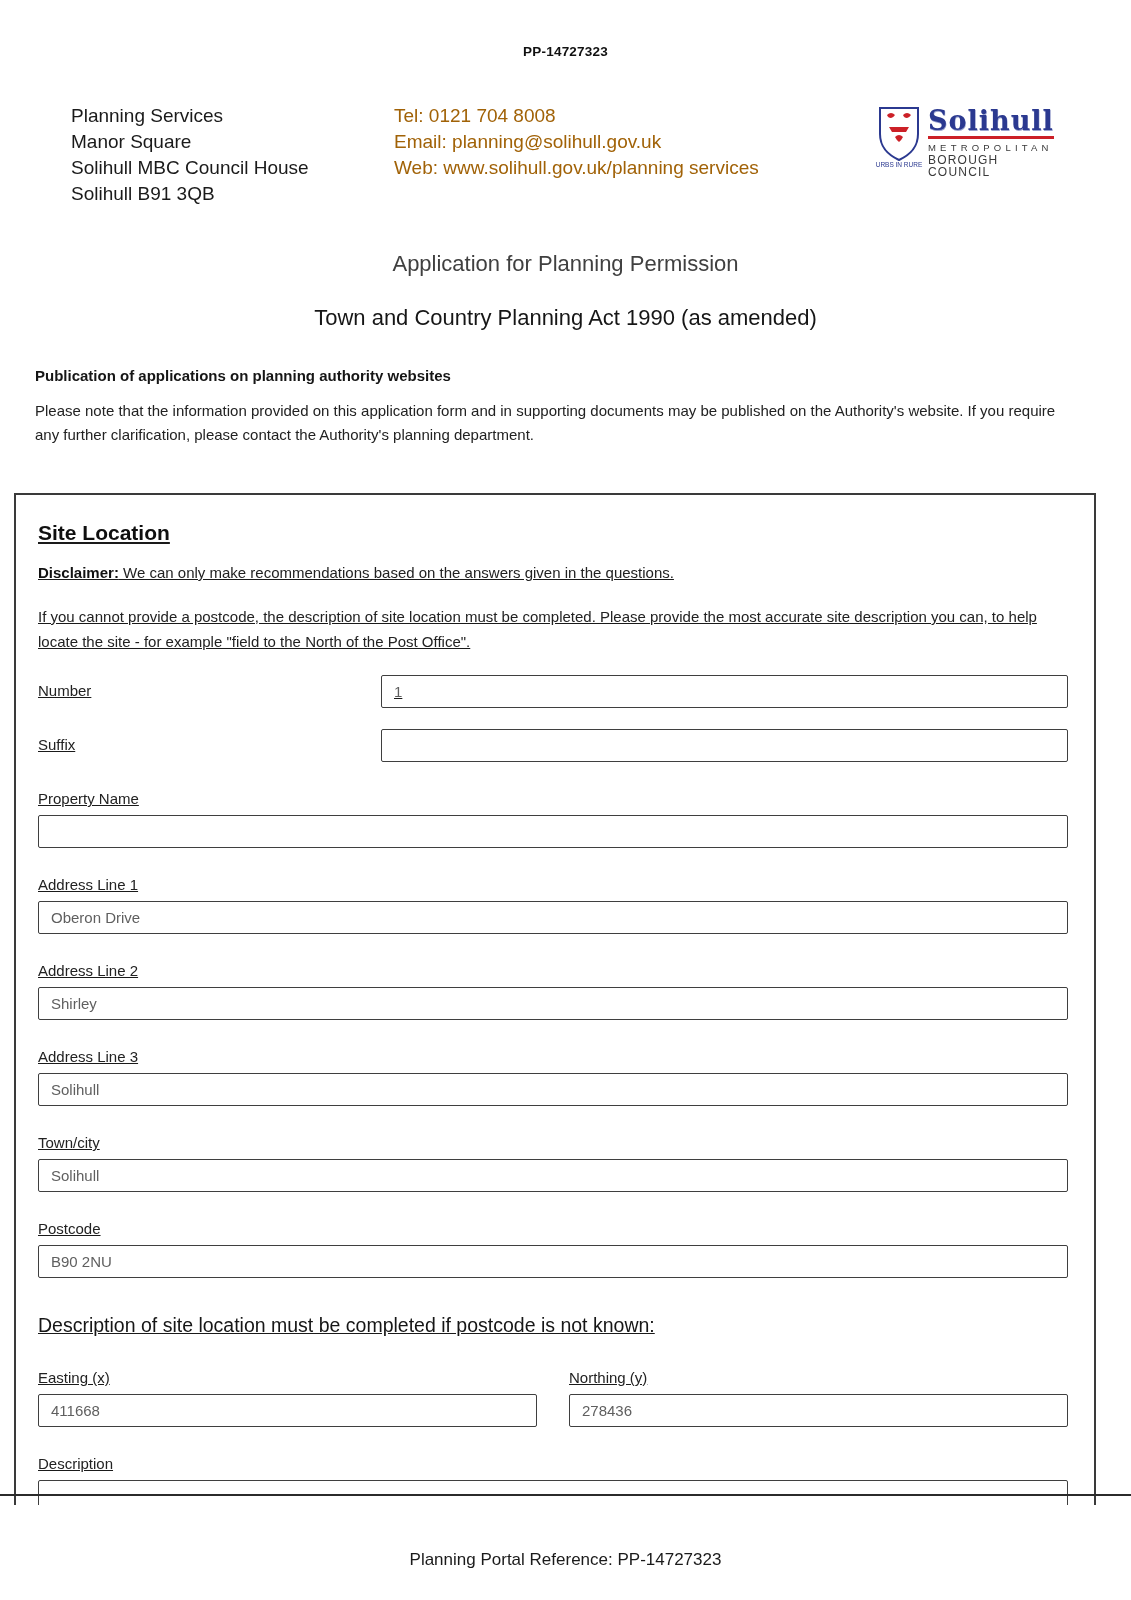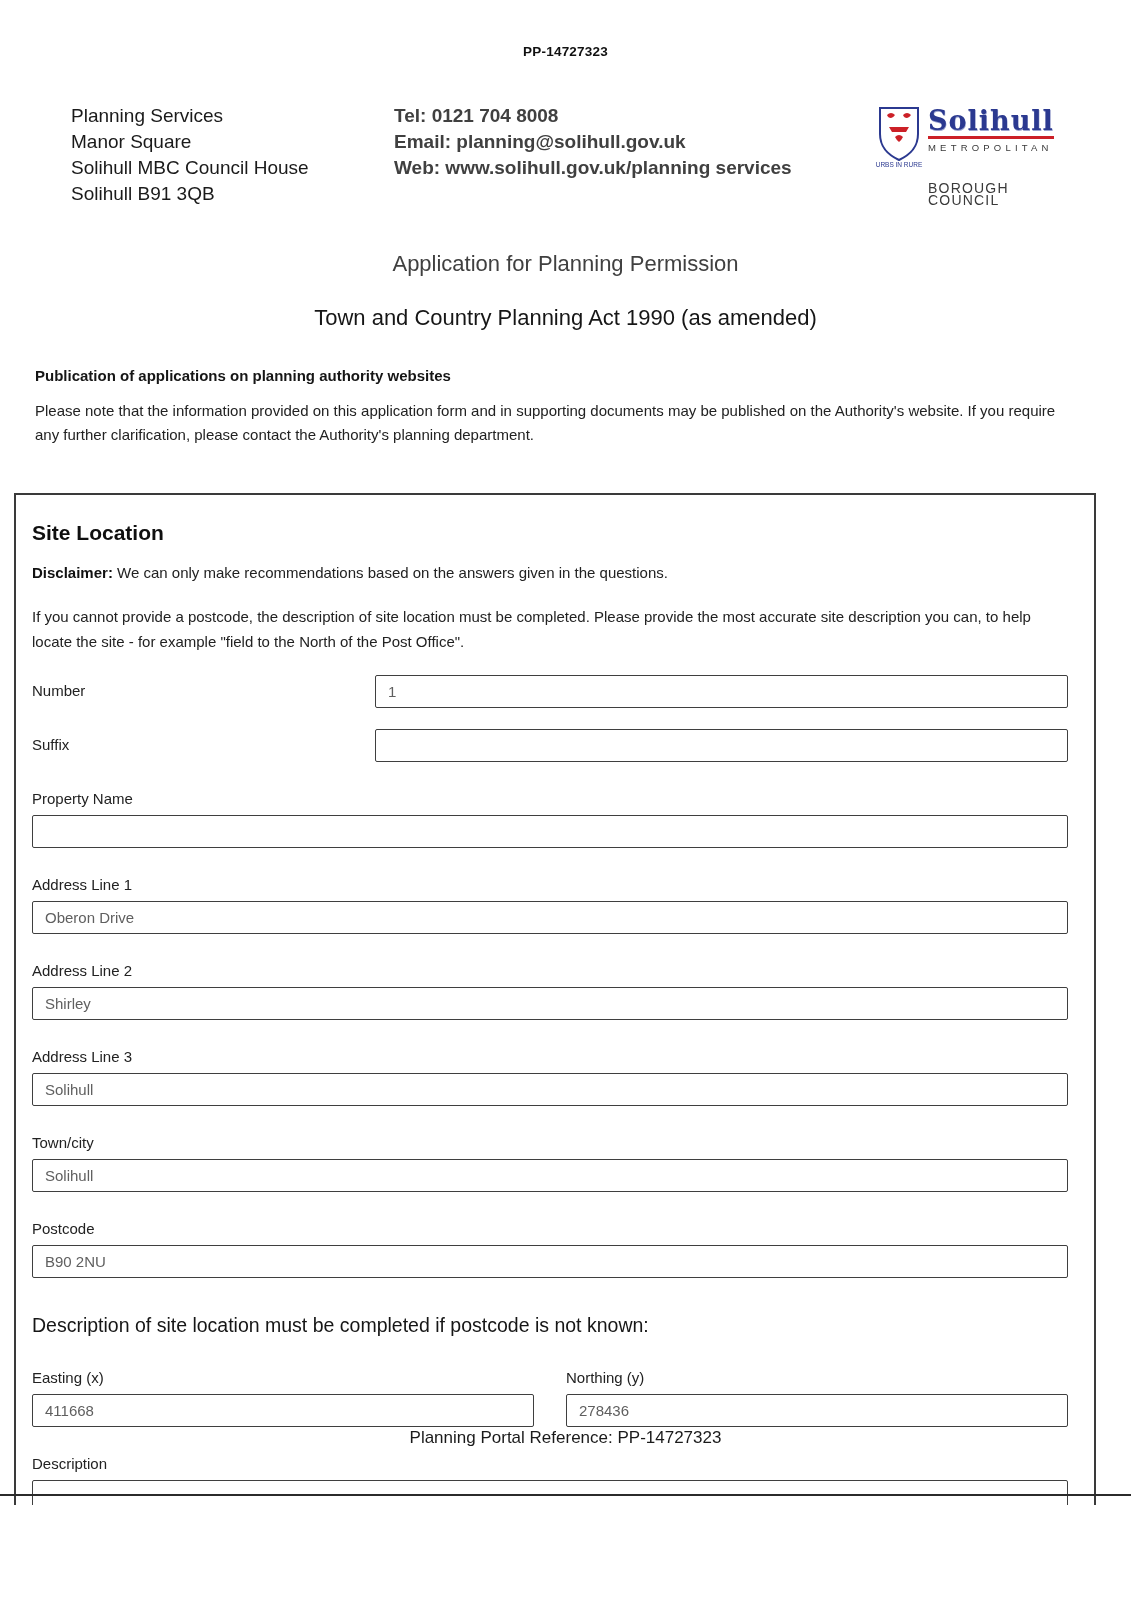--- a/index.html
+++ b/index.html
@@ -17,42 +17,42 @@
     font-size: 13.5px;
     font-weight: bold;
     letter-spacing: 0.2px;
     color: #111;
   }
   .header {
     display: flex;
     margin: 44px 56px 0 71px;
   }
   .addr-block { width: 323px; font-size: 19px; line-height: 26px; color: #1a1a1a; }
-  .contact-block { width: 481px; font-size: 19px; line-height: 26px; color: #404040; font-weight: bold; }
+  .contact-block { width: 481px; font-size: 19px; line-height: 26px; color: #a16207; }
   .logo {
     width: 170px;
     display: flex;
     align-items: flex-start;
     gap: 5px;
     padding-top: 2px;
   }
   .crest { width: 48px; height: 66px; flex: none; }
   .logo-text { flex: 1; padding-top: 2px; }
   .logo-name {
     font-family: "DejaVu Serif", serif;
     font-weight: bold;
     font-size: 27px;
     line-height: 27px;
     color: #2b3990;
     letter-spacing: 1px;
     text-shadow: 0.5px 0.5px 0 #9aa3cf;
   }
   .logo-underline { height: 3px; background: #cc2027; margin: 2px 0 3px 0; }
   .logo-sub1 { font-size: 9.5px; letter-spacing: 4.2px; color: #3a3a3a; line-height: 12px; }
-  .logo-sub2 { font-size: 14px; letter-spacing: 1.2px; color: #3a3a3a; line-height: 12px; margin-top: 28px; }
+  .logo-sub2 { font-size: 12px; letter-spacing: 1.2px; color: #3a3a3a; line-height: 12px; }
   .page-title {
     margin-top: 44px;
     text-align: center;
     font-size: 22px;
     font-weight: 400;
     color: #404040;
   }
   .page-subtitle {
     margin-top: 28px;
     text-align: center;
@@ -71,22 +71,23 @@
     font-size: 15px;
     line-height: 24px;
     color: #222;
     max-width: 1035px;
   }
   .section-box {
     margin: 46px 35px 0 14px;
     height: 1012px;
     border: 2px solid #3a3a3a;
     border-bottom: none;
-    padding: 18px 26px 0 16px;
+    padding: 18px 26px 0 22px;
     overflow: hidden;
+    text-decoration: underline;
   }
   .section-heading {
     margin-top: 8px;
     font-size: 21px;
     font-weight: bold;
     color: #0f0f0f;
   }
   .disclaimer { margin-top: 19px; font-size: 15px; color: #222; }
   .disclaimer b { color: #111; }
   .intro { margin-top: 23px; font-size: 15px; line-height: 25px; color: #222; max-width: 1020px; }
@@ -121,21 +122,21 @@
   .page-divider {
     position: absolute;
     left: 0; right: 0;
     top: 1494px;
     height: 2px;
     background: #2b2b2b;
   }
   .page-footer {
     position: absolute;
     left: 0; right: 0;
-    top: 1428px;
+    top: 1550px;
     text-align: center;
     font-size: 17px;
     color: #1a1a1a;
   }
 </style>
 </head>
 <body>
 
 <div class="page">
 

